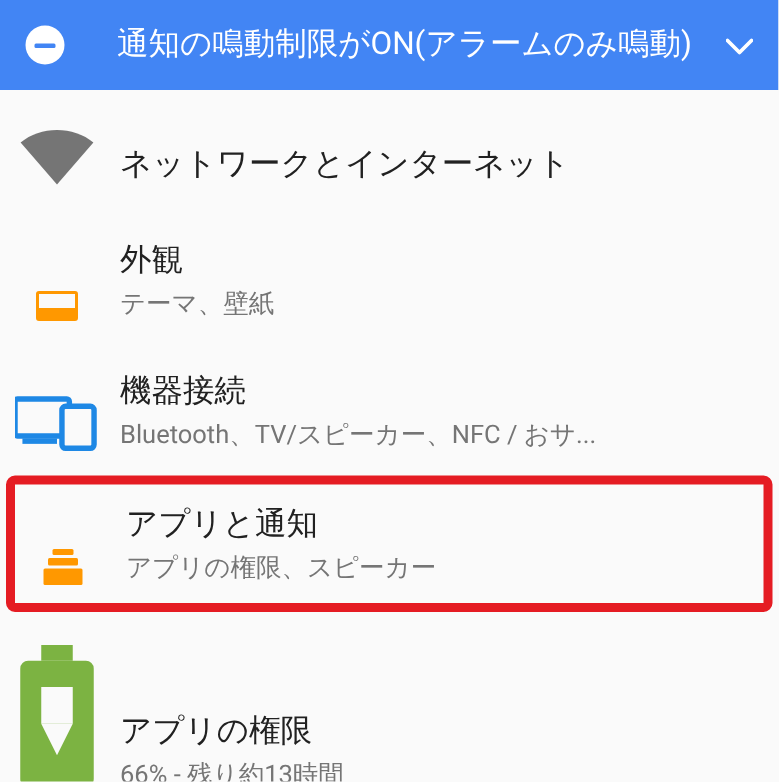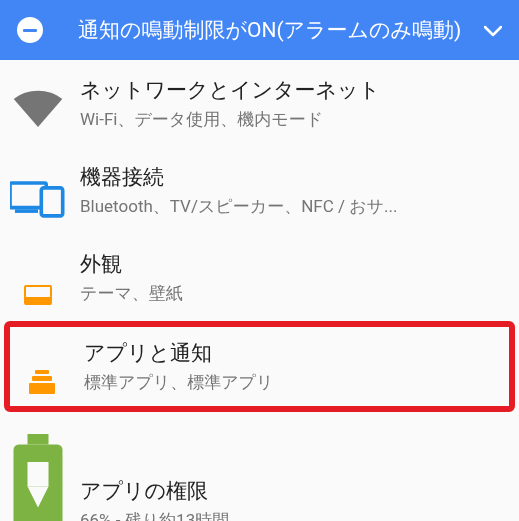--- a/index.html
+++ b/index.html
@@ -134,59 +134,58 @@
 <div class="settings-list">
 
   <div class="settings-item">
     <div class="icon-col">
       <svg class="wifi-icon" viewBox="0 0 30 24">
         <path d="M15 22 L2 7 C9 1 21 1 28 7 Z" fill="#757575"></path>
       </svg>
     </div>
     <div class="text-col">
       <div class="item-title">ネットワークとインターネット</div>
-      <div class="item-subtitle">Wi-Fi、データ使用、機内モード</div>
+    </div>
+  </div>
+
+  <div class="settings-item">
+    <div class="icon-col">
+      <div class="display-icon"></div>
+    </div>
+    <div class="text-col">
+      <div class="item-title">外観</div>
+      <div class="item-subtitle">テーマ、壁紙</div>
     </div>
   </div>
 
   <div class="settings-item">
     <div class="icon-col">
       <svg viewBox="0 0 34 24">
         <rect x="0" y="3" width="22" height="15" rx="1" fill="none" stroke="#1e88e5" stroke-width="2.2"></rect>
         <rect x="19" y="6" width="13" height="17" rx="1.5" fill="#fafafa" stroke="#1e88e5" stroke-width="2.2"></rect>
         <rect x="3" y="19" width="14" height="2.2" fill="#1e88e5"></rect>
       </svg>
     </div>
     <div class="text-col">
       <div class="item-title">機器接続</div>
       <div class="item-subtitle">Bluetooth、TV/スピーカー、NFC / おサ...</div>
-    </div>
-  </div>
-
-  <div class="settings-item">
-    <div class="icon-col">
-      <div class="display-icon"></div>
-    </div>
-    <div class="text-col">
-      <div class="item-title">外観</div>
-      <div class="item-subtitle">テーマ、壁紙</div>
     </div>
   </div>
 
   <div class="settings-item highlighted">
     <div class="icon-col">
       <div class="apps-icon">
         <div class="box b1"></div>
         <div class="box b2"></div>
         <div class="box b3"></div>
       </div>
     </div>
     <div class="text-col">
       <div class="item-title">アプリと通知</div>
-      <div class="item-subtitle">標準アプリ、標準アプリ</div>
+      <div class="item-subtitle">アプリの権限、スピーカー</div>
     </div>
   </div>
 
   <div class="settings-item">
     <div class="icon-col">
       <svg viewBox="0 0 16 28">
         <rect x="5" y="0" width="6" height="3" fill="#7cb342"></rect>
         <rect x="1" y="3" width="14" height="24" rx="1.5" fill="#7cb342"></rect>
         <rect x="5" y="8" width="6" height="7" fill="#fafafa"></rect>
         <polygon points="5,15 11,15 8,21" fill="#fafafa"></polygon>

